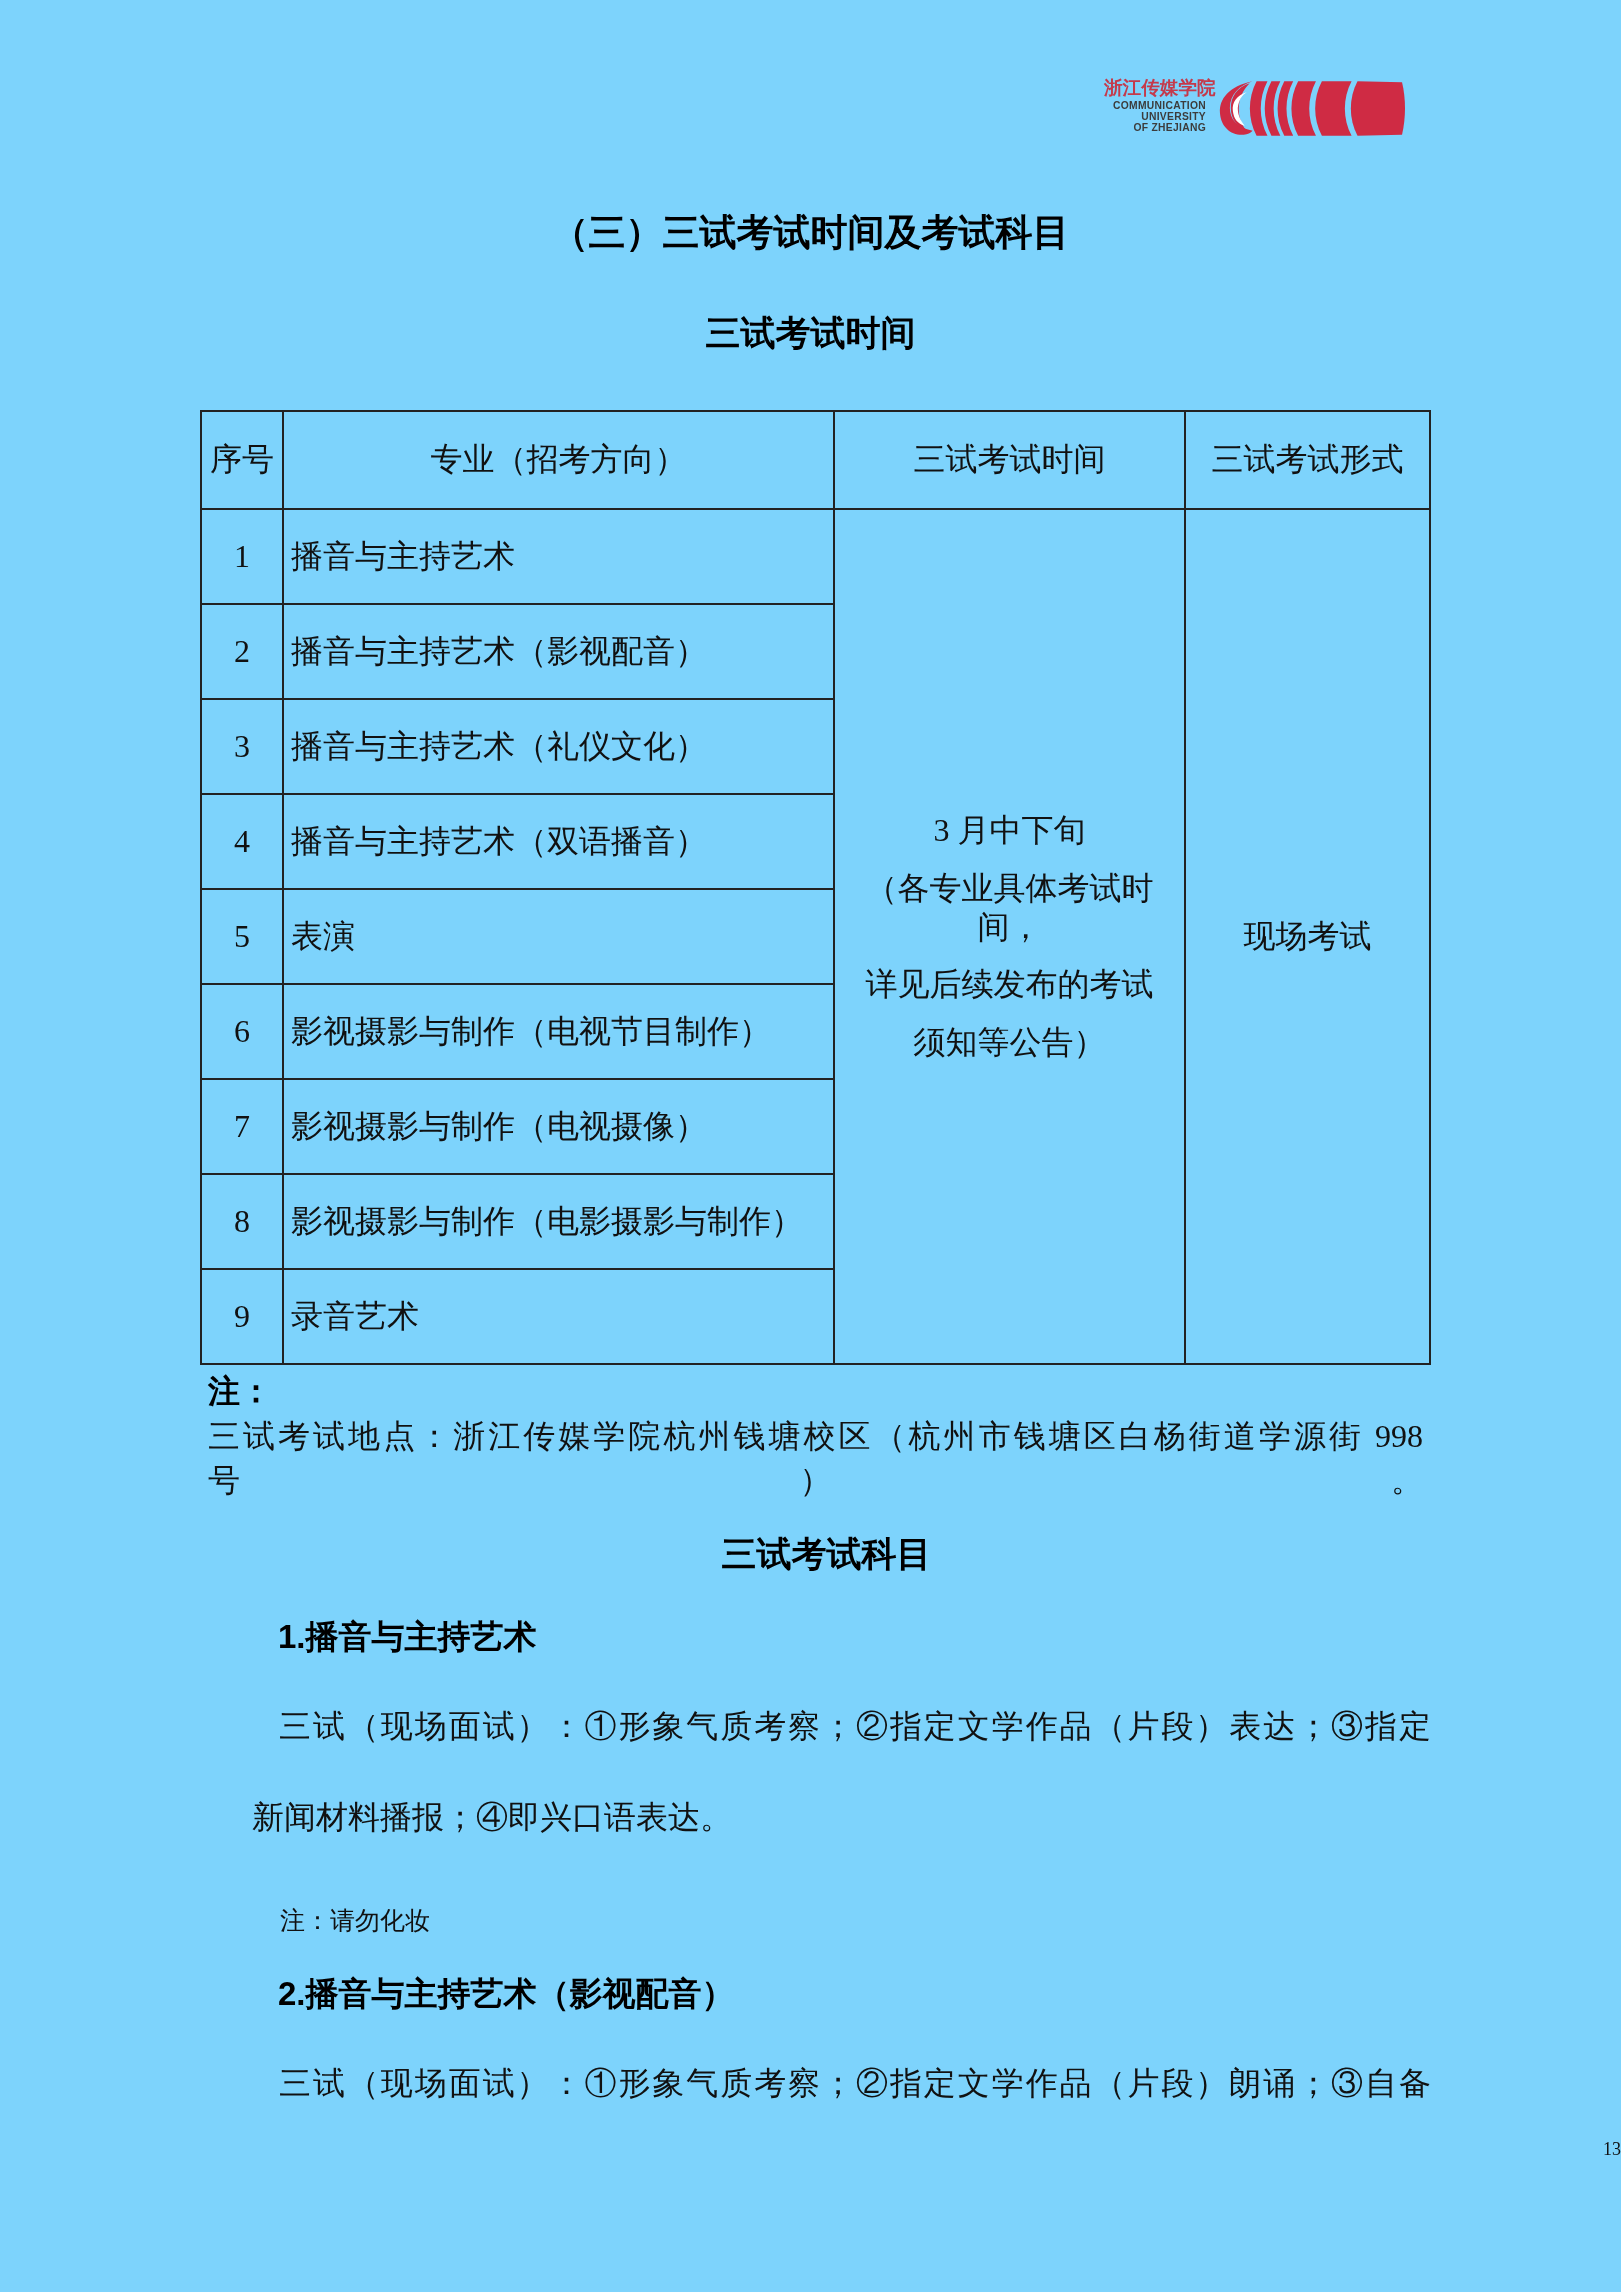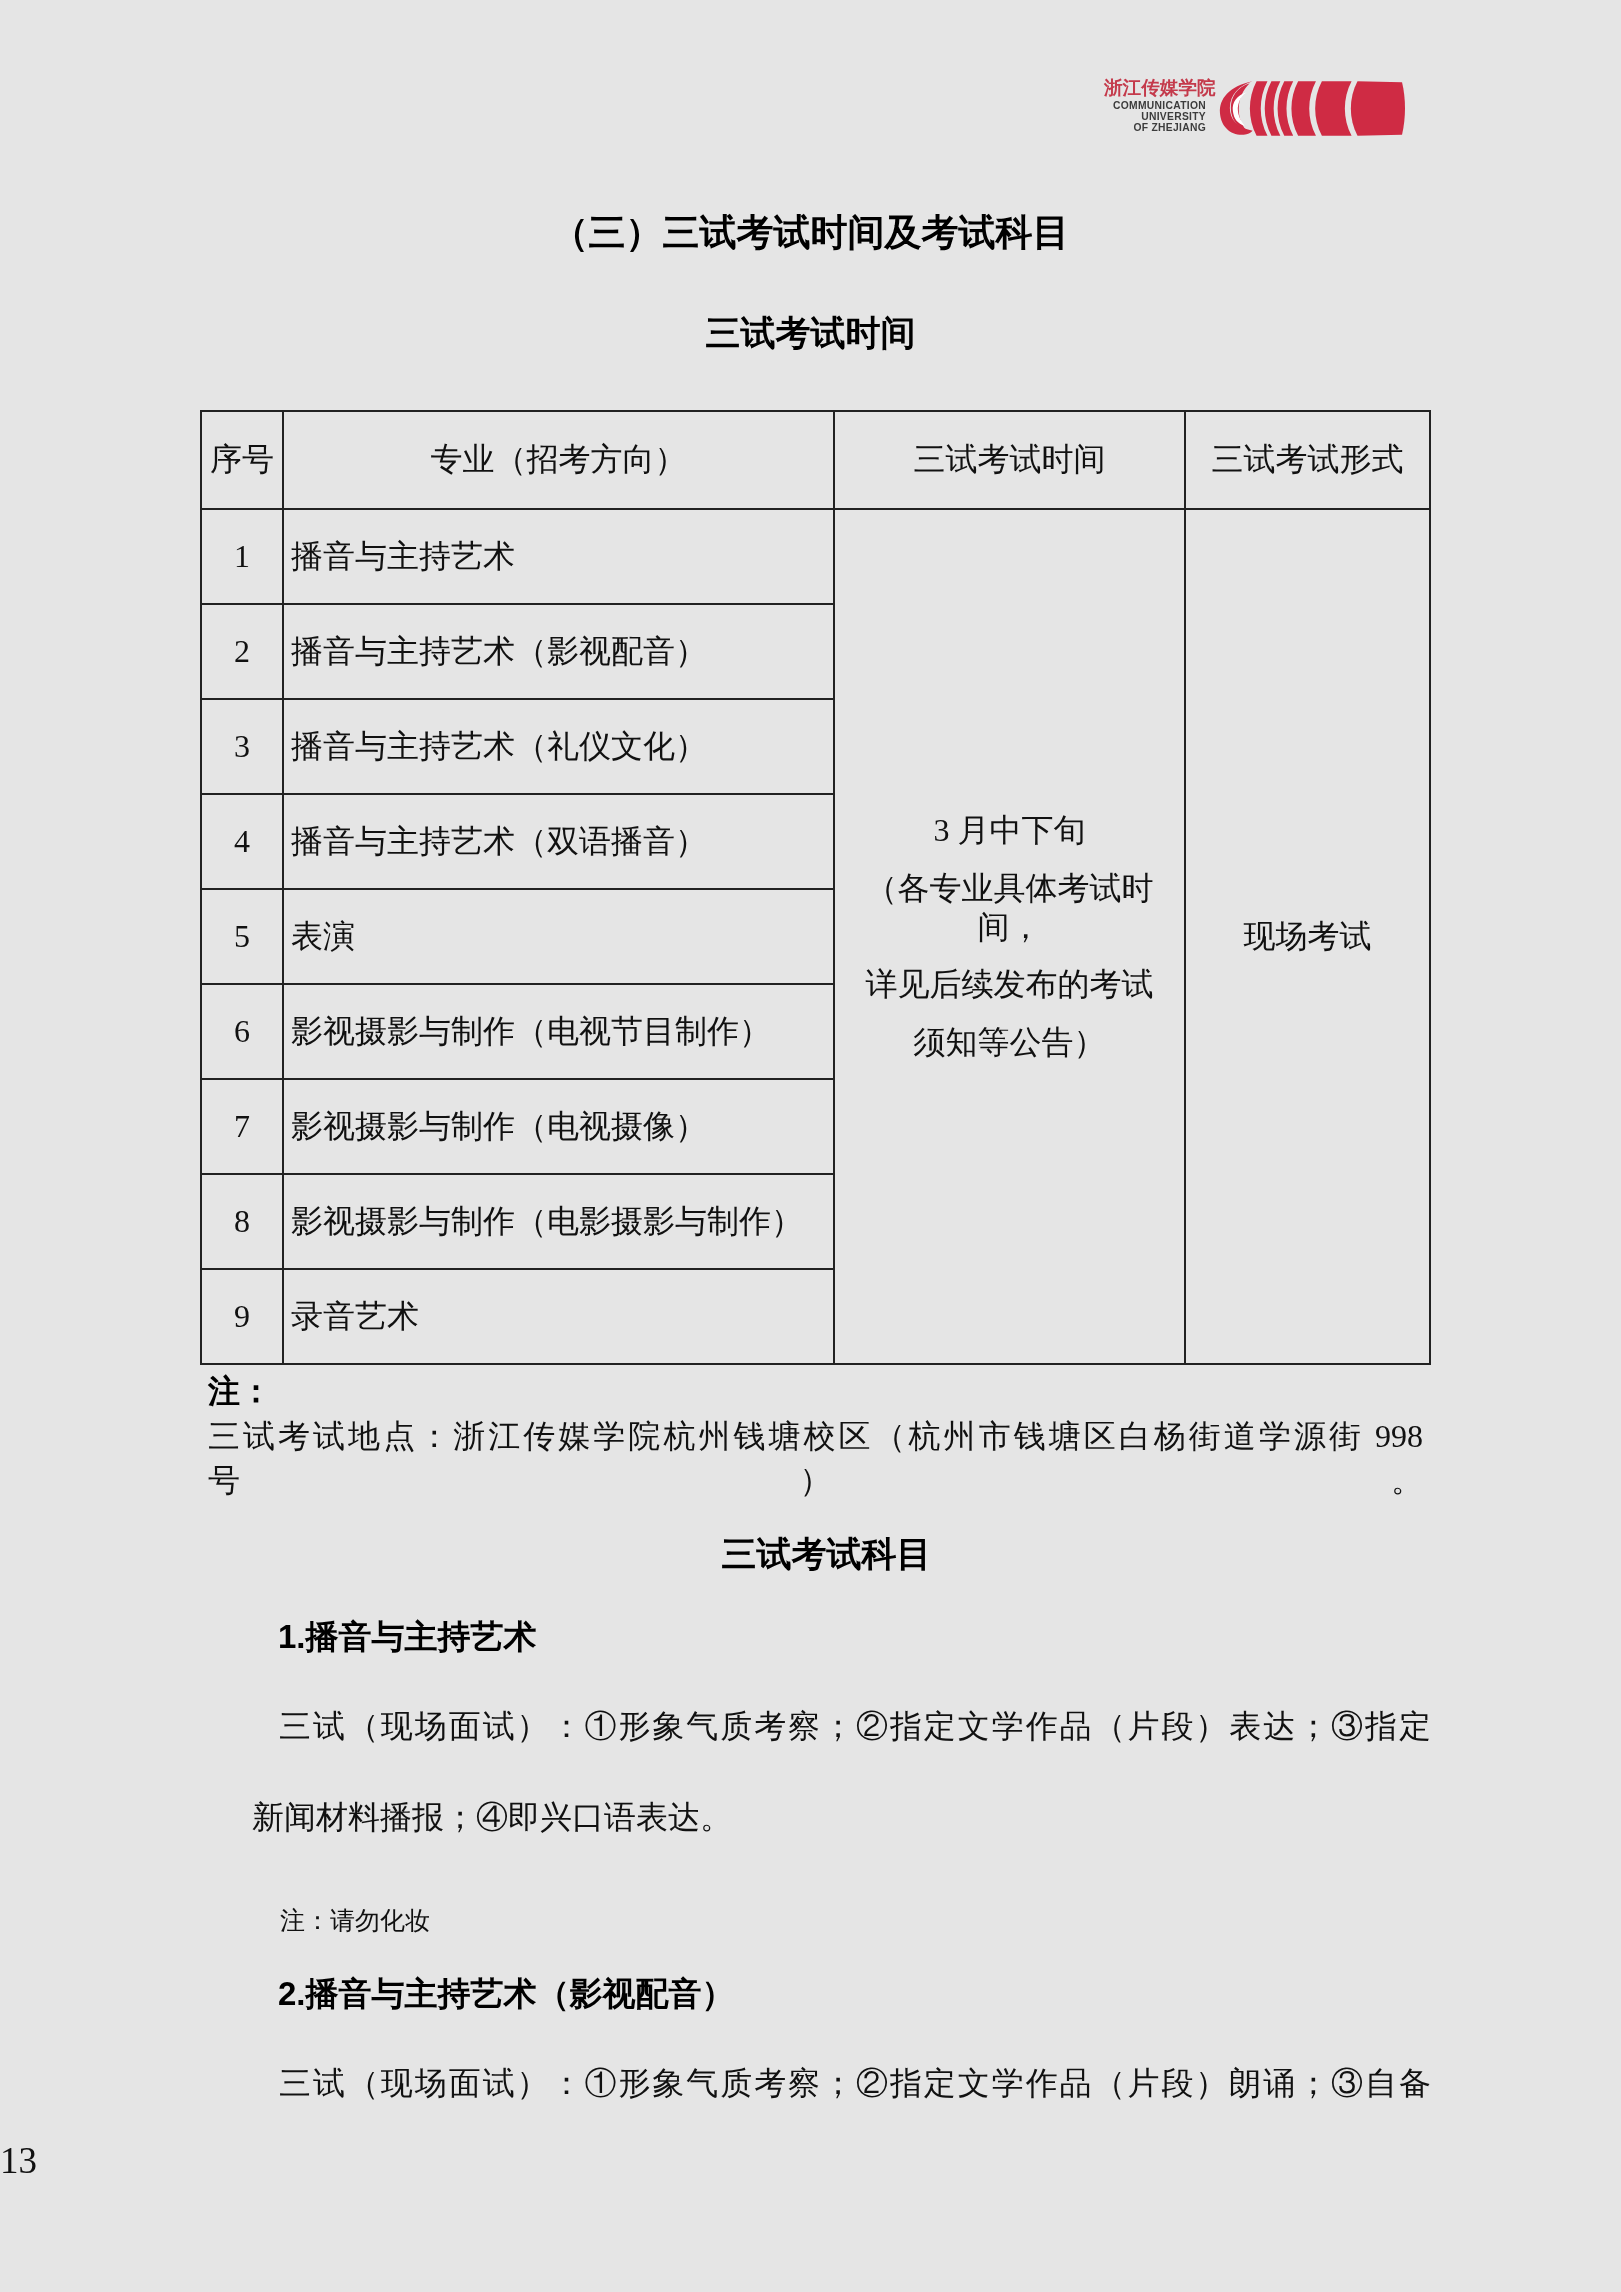--- a/index.html
+++ b/index.html
@@ -1,19 +1,19 @@
 <!DOCTYPE html>
 <html><head>
 <meta charset="utf-8">
 <style>
   html,body{margin:0;padding:0;background:#ffffff;}
   .page{
     position:relative;
     width:1621px;height:2293px;
-    background:#e5e5e5;
+    background:#7dd3fc;
     color:#111111;
     font-family:"Liberation Serif","DejaVu Serif",serif;
     overflow:hidden;
   }
   .abs{position:absolute;}
 
   
   .logo{left:1104px;top:78px;display:flex;align-items:flex-start;gap:10.8px;}
   .logo-text{width:102px;text-align:right;}
   .logo-cn{
@@ -75,22 +75,22 @@
     font-family:"Liberation Sans","DejaVu Sans",sans-serif;
     font-weight:bold;font-size:33px;color:#000;white-space:nowrap;
   }
   .subj-line{left:208px;width:1223px;font-size:32px;}
   .subj-line.stretch{text-indent:71px;text-align:justify;text-align-last:justify;}
   .subj-note{left:280px;font-size:25px;white-space:nowrap;margin-top:20px;}
   .t1{top:1615px;text-align:center;} .l1a{top:1705px;} .l1b{top:1796px;margin-left:44px;} .n1{top:1884px;}
   .t2{top:1972px;} .l2a{top:2062px;}
 
   .page-number{
-    left:0;top:2139px;width:1621px;text-align:left;
-    font-size:37px;color:#111;
+    left:0;top:2139px;width:1621px;text-align:right;
+    font-size:18px;color:#111;
   }
 </style>
 </head>
 <body>
 
 <div class="page">
 
   <div class="abs logo">
     <div class="logo-text">
       <div class="logo-cn">浙江传媒学院</div>

